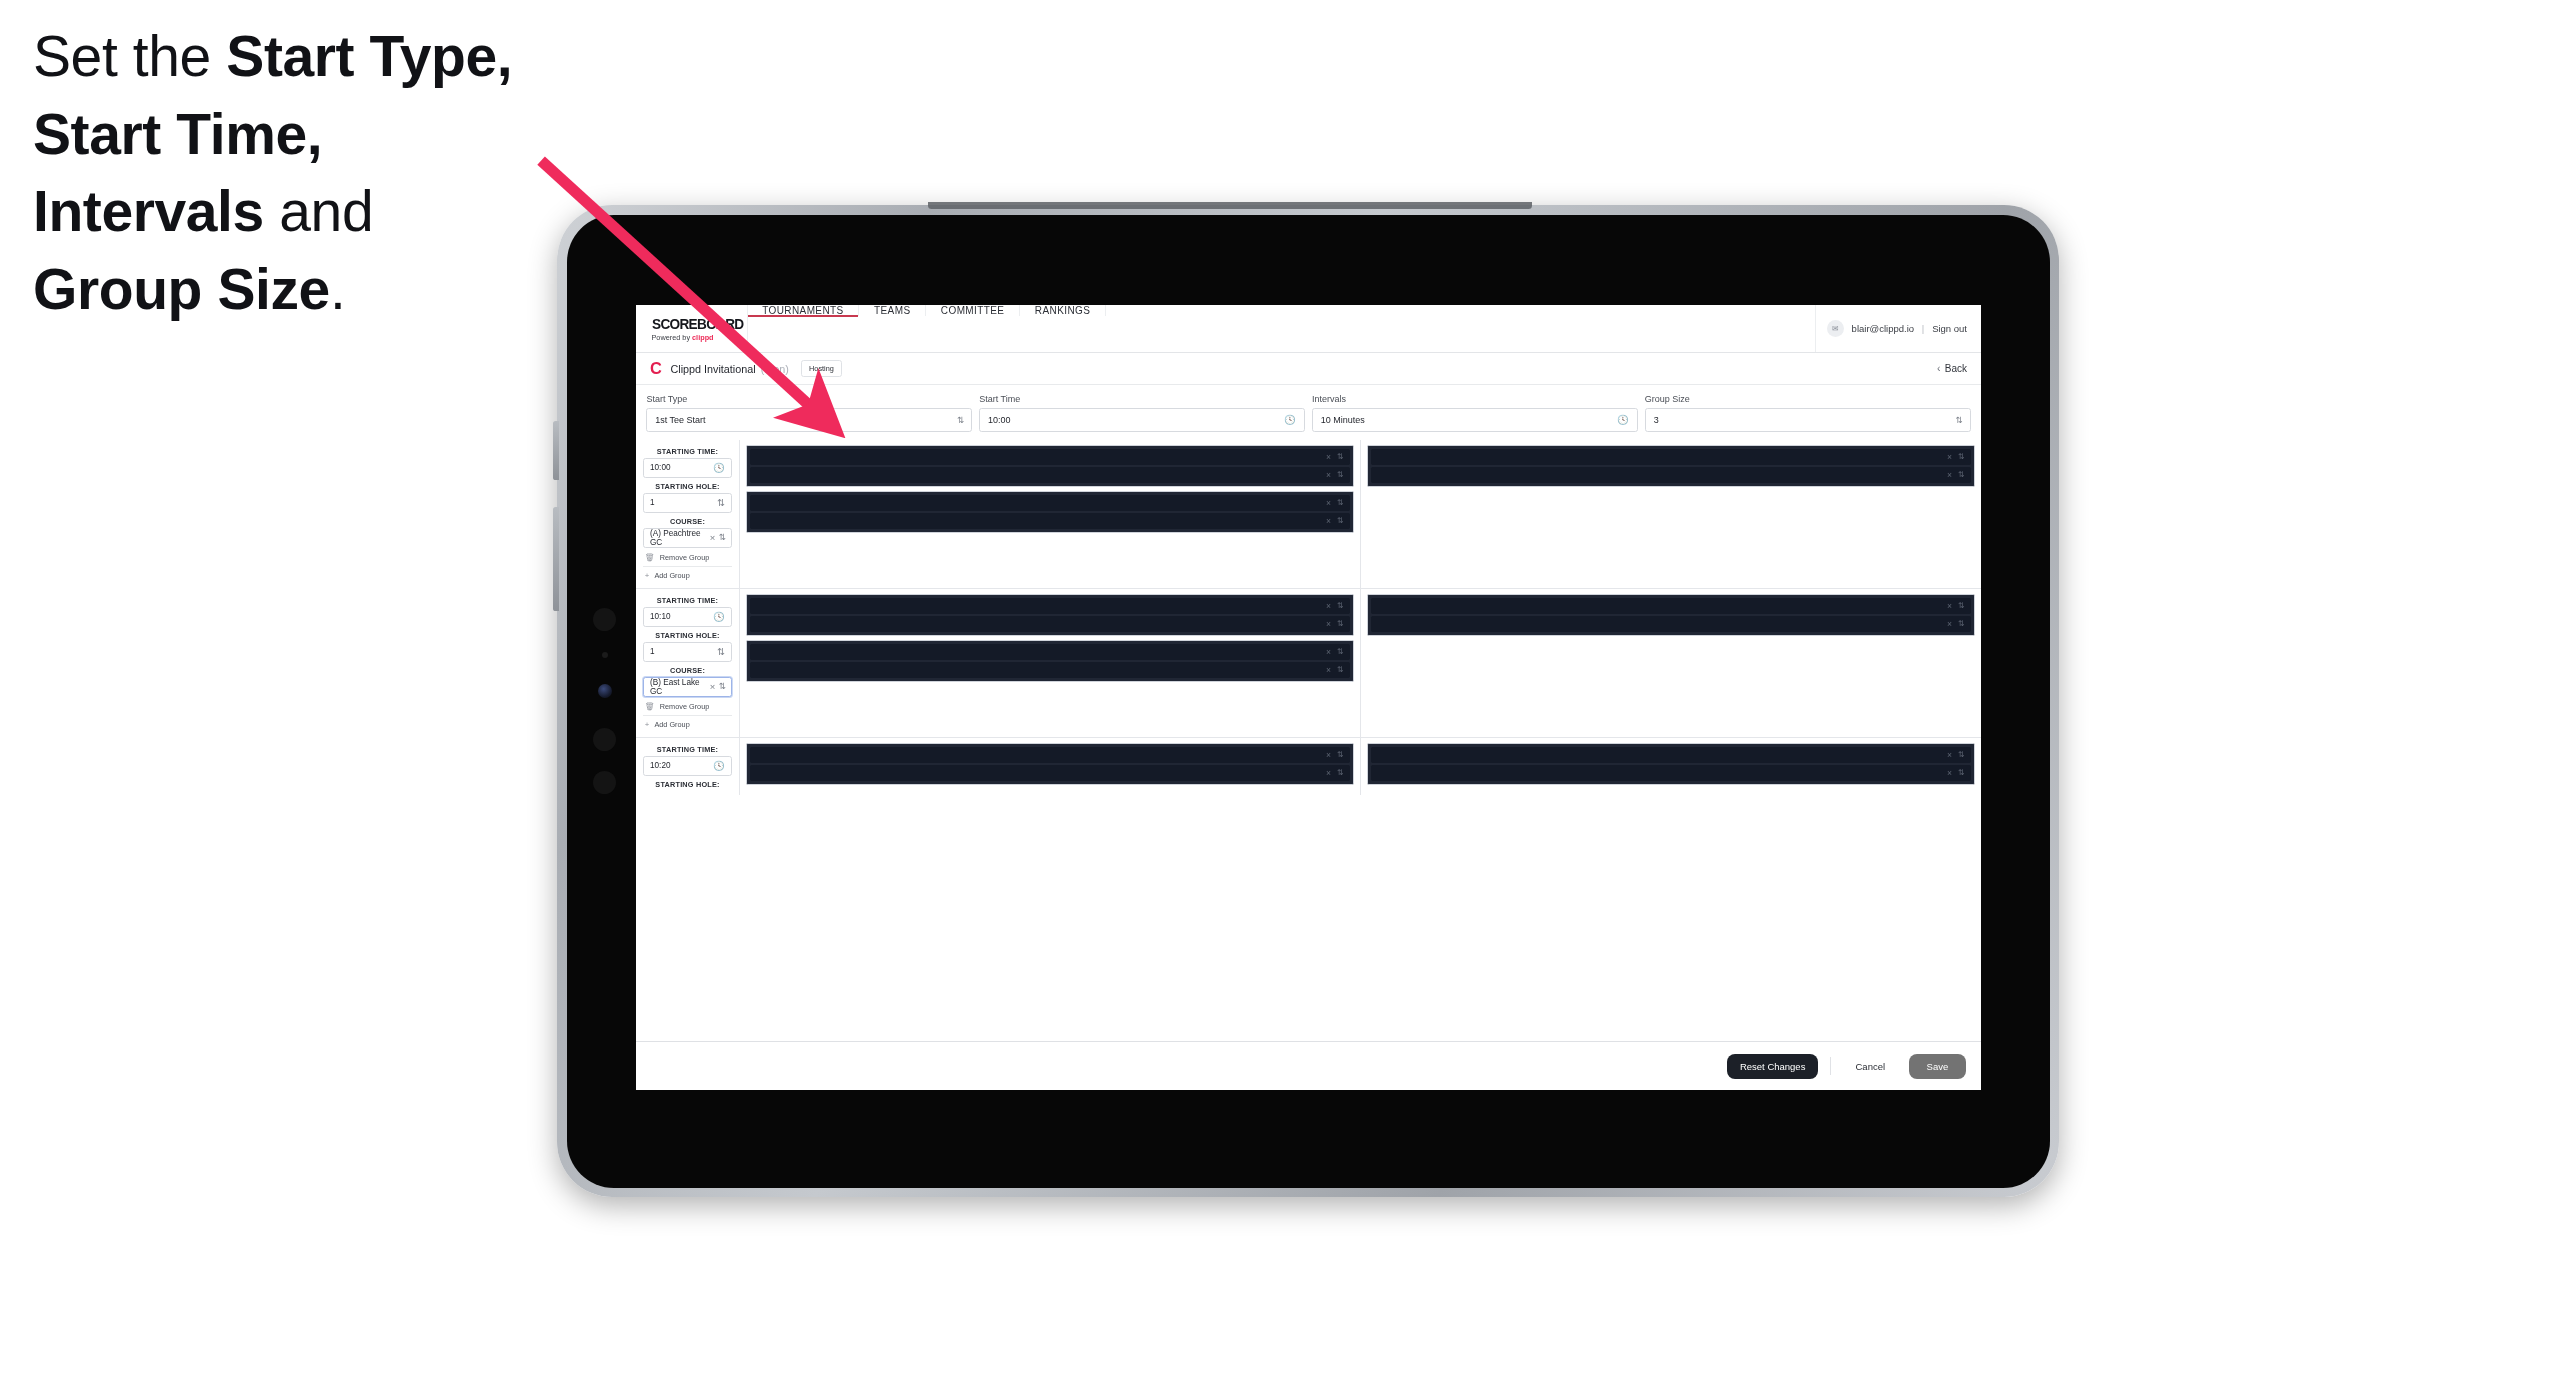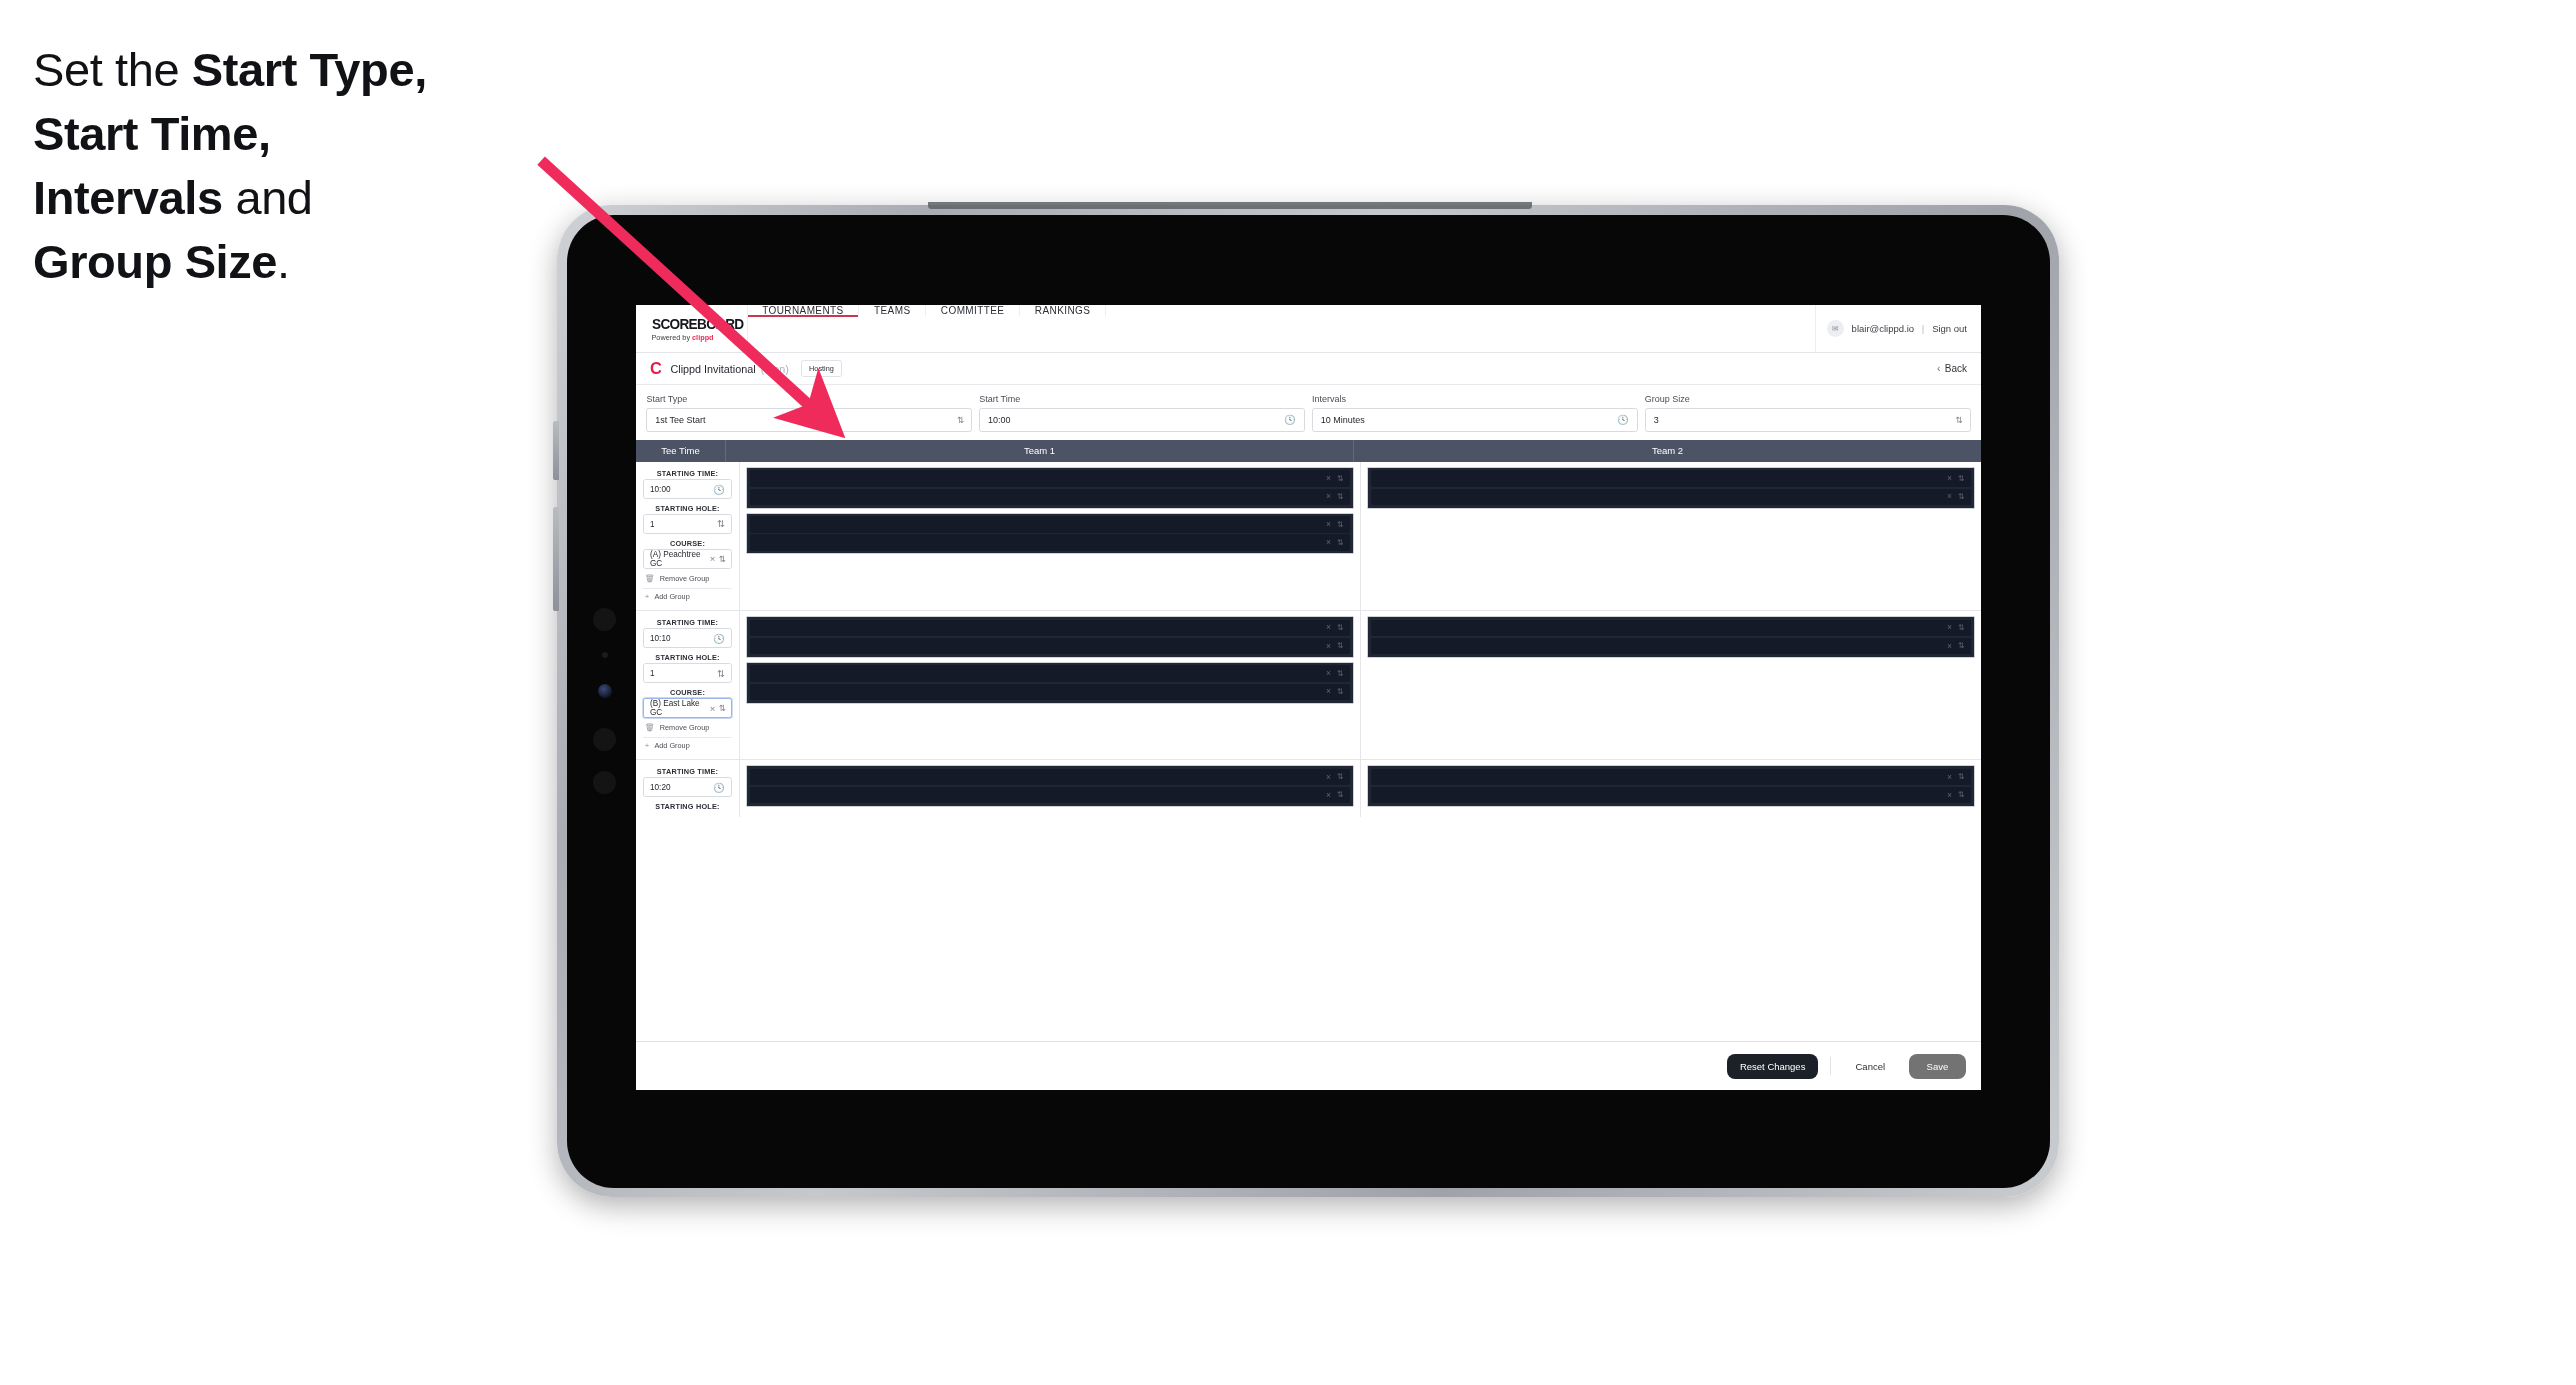--- a/index.html
+++ b/index.html
@@ -4,22 +4,22 @@
 <style>
   html,body{margin:0;padding:0;}
   body{
     width:2576px;height:1386px;background:#ffffff;
     font-family:"Liberation Sans",sans-serif;
     overflow:hidden;position:relative;
   }
 
   
   .caption{
-    position:absolute;left:33px;top:38px;width:552px;
-    font-size:47px;line-height:1.36;color:#111216;
+    position:absolute;left:33px;top:18px;width:552px;
+    font-size:57px;line-height:1.36;color:#111216;
     font-weight:400;letter-spacing:-0.4px;
   }
   .caption b{font-weight:700;}
 
   
   .arrow-svg{position:absolute;left:0;top:0;width:2576px;height:1386px;pointer-events:none;}
 
   
   .tablet{
     position:absolute;left:557px;top:205px;width:1502px;height:992px;
@@ -274,25 +274,20 @@
     </div>
     <div class="ctl">
       <div class="ctl-label">Group Size</div>
       <div class="ctl-field">
         <span class="ctl-val">3</span>
         <span class="ico step">⇅</span>
       </div>
     </div>
   </div>
 
-  <div class="tablehead">
-    <div class="th th-tee">Tee Time</div>
-    <div class="th th-t1">Team 1</div>
-    <div class="th th-t2">Team 2</div>
-  </div>
 
   <div class="tablebody" id="tablebody">
       <div class="teeblock">
         <div class="col-tee">
           <div class="tee-label">STARTING TIME:</div>
           <div class="tee-field">
             <span class="v">10:00</span>
             <span class="ico">🕓</span>
           </div>
           <div class="tee-label">STARTING HOLE:</div>

